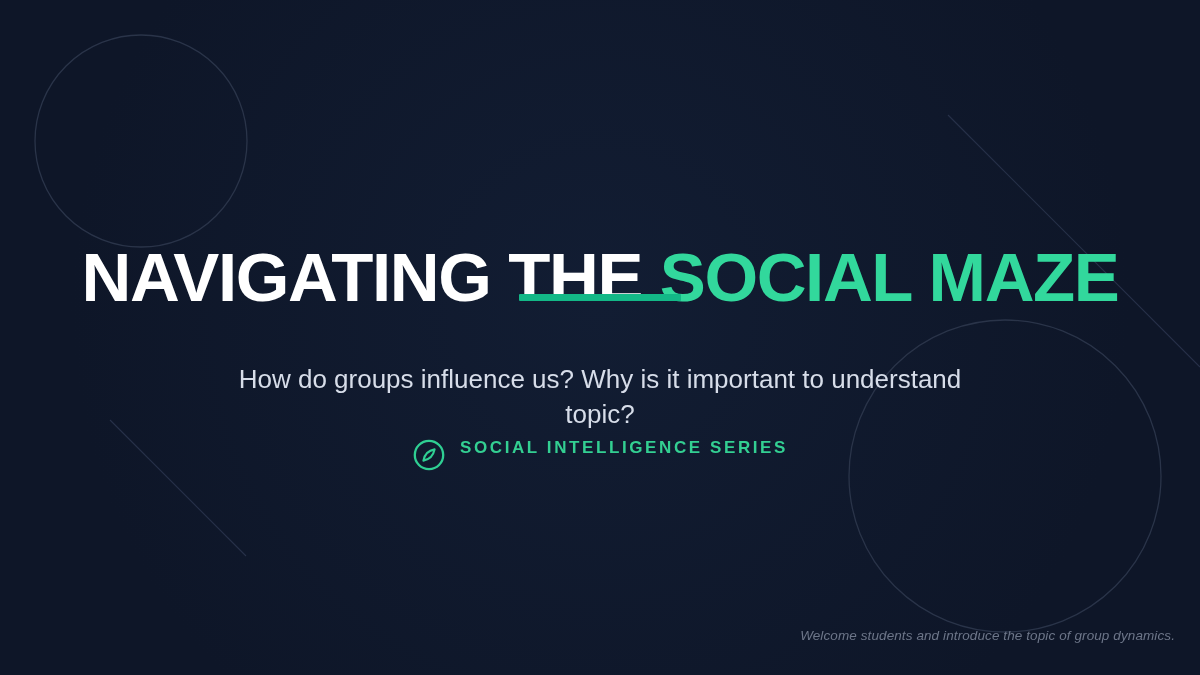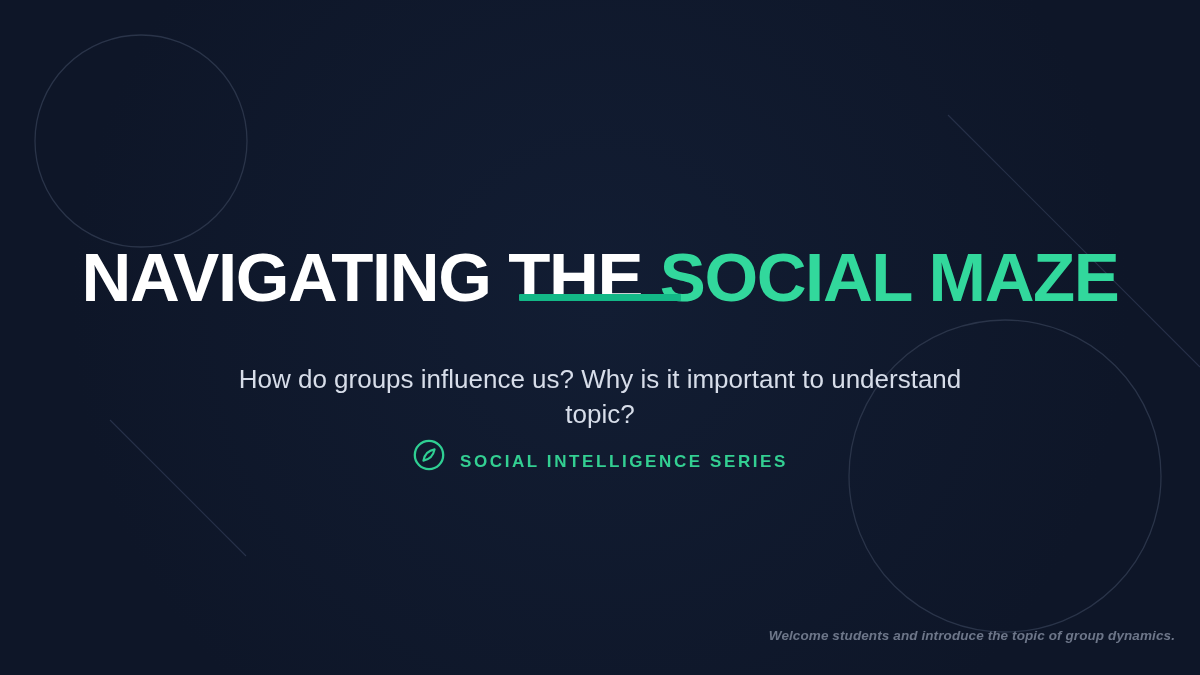--- a/index.html
+++ b/index.html
@@ -75,21 +75,21 @@
     color: #d7dde9;
     font-weight: normal;
   }
 
   .badge {
     position: absolute;
     top: 438px;
     left: 50%;
     transform: translateX(-50%);
     display: flex;
-    align-items: flex-end;
+    align-items: flex-start;
     gap: 14px;
     white-space: nowrap;
   }
   .badge-icon {
     width: 34px;
     height: 34px;
     display: block;
     flex: 0 0 auto;
   }
   .badge-label {
@@ -101,21 +101,20 @@
 
   .note {
     position: absolute;
     right: 25px;
     top: 628px;
     font-size: 13.5px;
     font-style: italic;
     color: #6d7689;
     letter-spacing: 0.1px;
     white-space: nowrap;
-    font-weight: bold;
   }
 </style>
 </head>
 <body>
 
 <div class="slide">
 
   <svg class="decor" viewBox="0 0 1200 675" xmlns="http://www.w3.org/2000/svg">
     <circle cx="141" cy="141" r="106" fill="none" stroke="#2a3449" stroke-width="1.3"></circle>
     <circle cx="1005" cy="476" r="156" fill="none" stroke="#2a3449" stroke-width="1.3"></circle>

